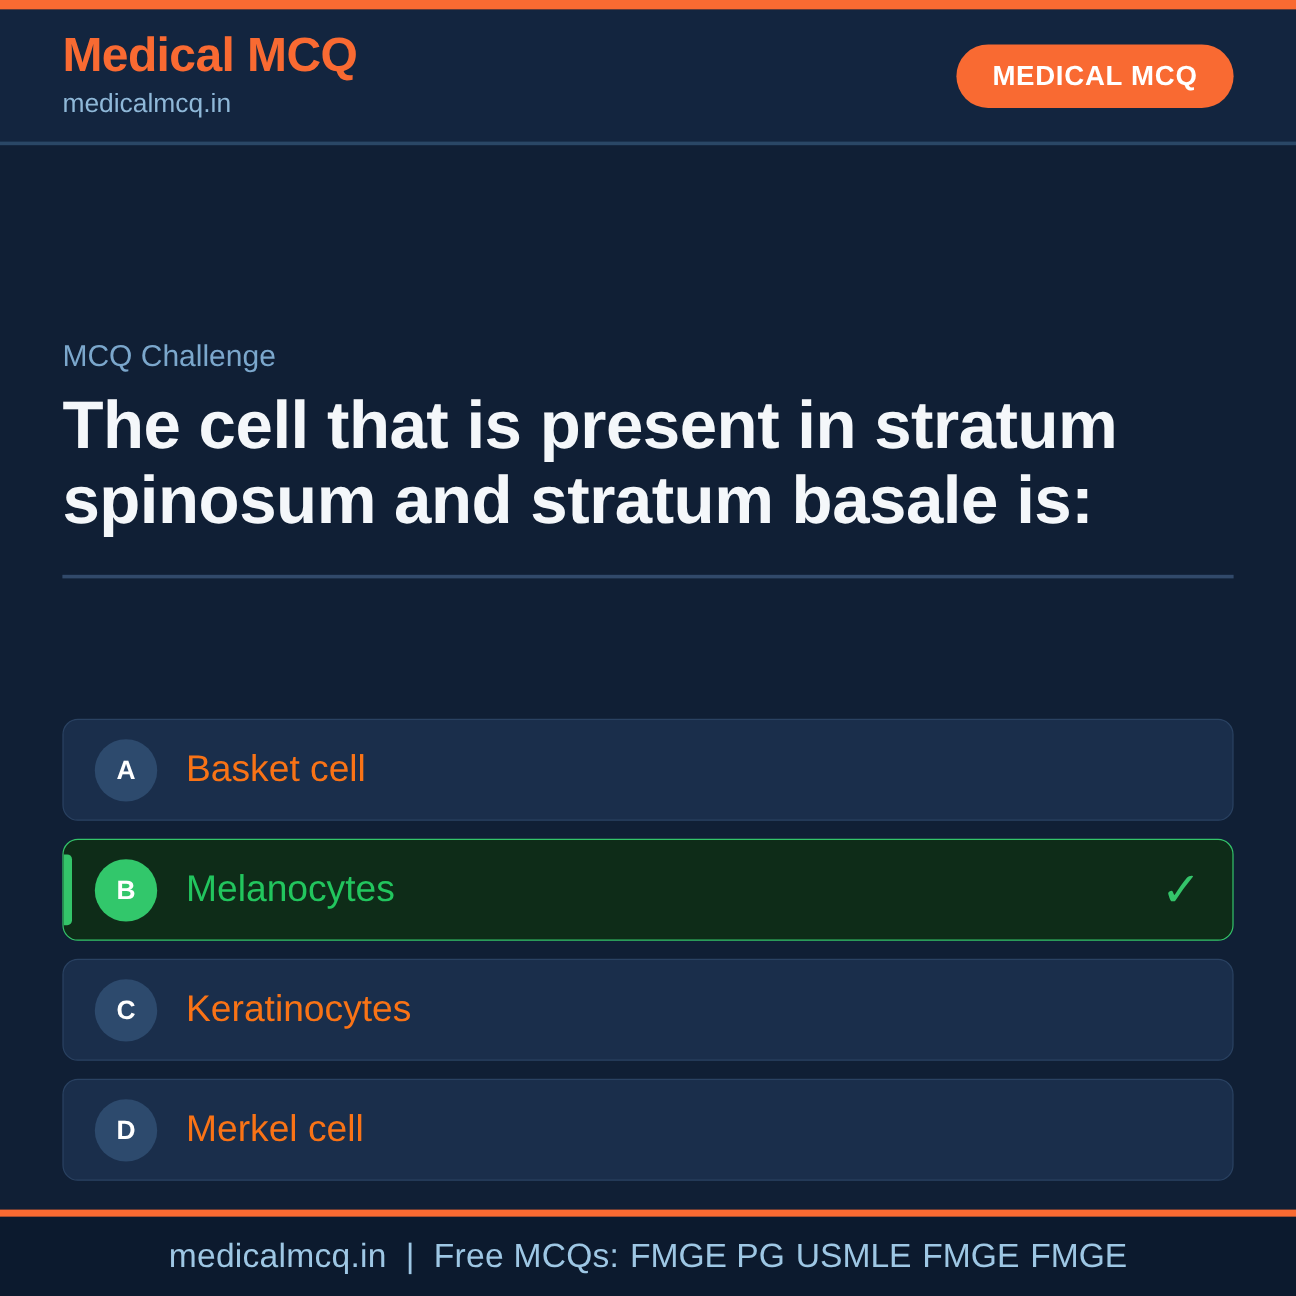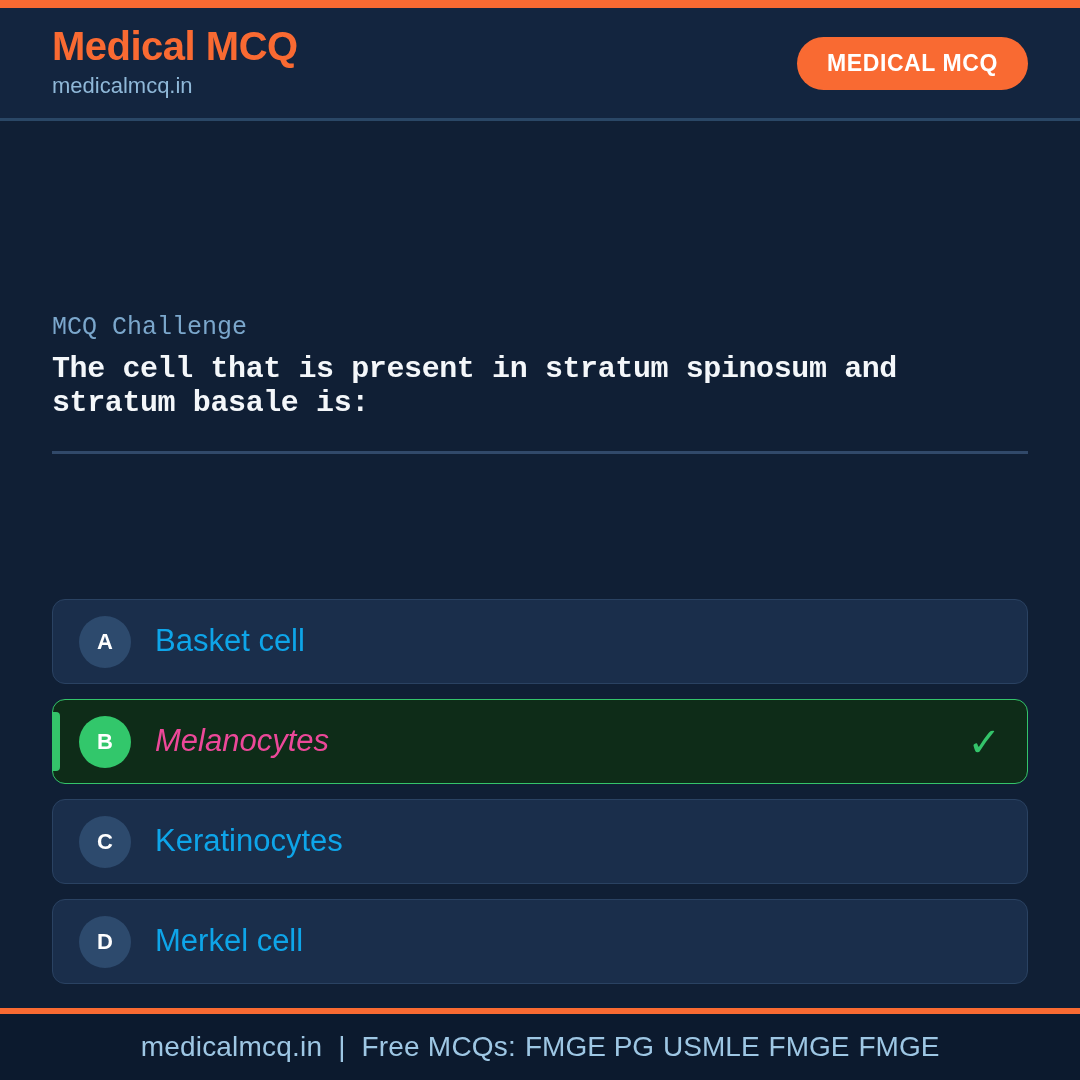--- a/index.html
+++ b/index.html
@@ -59,30 +59,30 @@
     border-radius:30px;
     white-space:nowrap;
   }
 
   
   .main {
     flex:1 1 auto;
     position:relative;
     padding:0 52px;
   }
-  .qblock { position:absolute; left:52px; right:52px; top:192px;font-family:Liberation Mono, monospace; }
+  .qblock { position:absolute; left:52px; right:52px; top:161px; }
 
   .kicker {
     font-size:25px;
     color:#7ba7cc;
     line-height:1.2;
     margin-bottom:10px;
   }
   .question {
-    font-size:30px;
+    font-size:56px;
     font-weight:bold;
     color:#f4f7fa;
     line-height:1.13;
     letter-spacing:-0.4px;
   }
   .divider {
     height:3px;
     background:#31496a;
     margin-top:30px;
   }
@@ -115,40 +115,40 @@
     color:#ffffff;
     font-size:22px;
     font-weight:bold;
     display:flex;
     align-items:center;
     justify-content:center;
   }
   .option .otext {
     margin-left:24px;
     font-size:31px;
-    color:#0ea5e9;
+    color:#f97316;
     line-height:1.1;
   }
   .option .tick { display:none; }
 
   
   .option.correct {
     background:#0e2c18;
     border:1px solid #34c46a;
     overflow:hidden;
   }
   .option.correct .accent-bar {
     position:absolute;
     left:0; top:12px; bottom:12px;
     width:7px;
     border-radius:0 4px 4px 0;
     background:#34c46a;
   }
   .option.correct .badge { background:#32c76b; color:#ffffff; }
-  .option.correct .otext { color:#ec4899;font-style:italic; }
+  .option.correct .otext { color:#22c55e; }
   .option.correct .tick {
     display:block;
     margin-left:auto;
     color:#34c46a;
     font-size:40px;
     line-height:1;
     font-weight:normal;
   }
 
   

